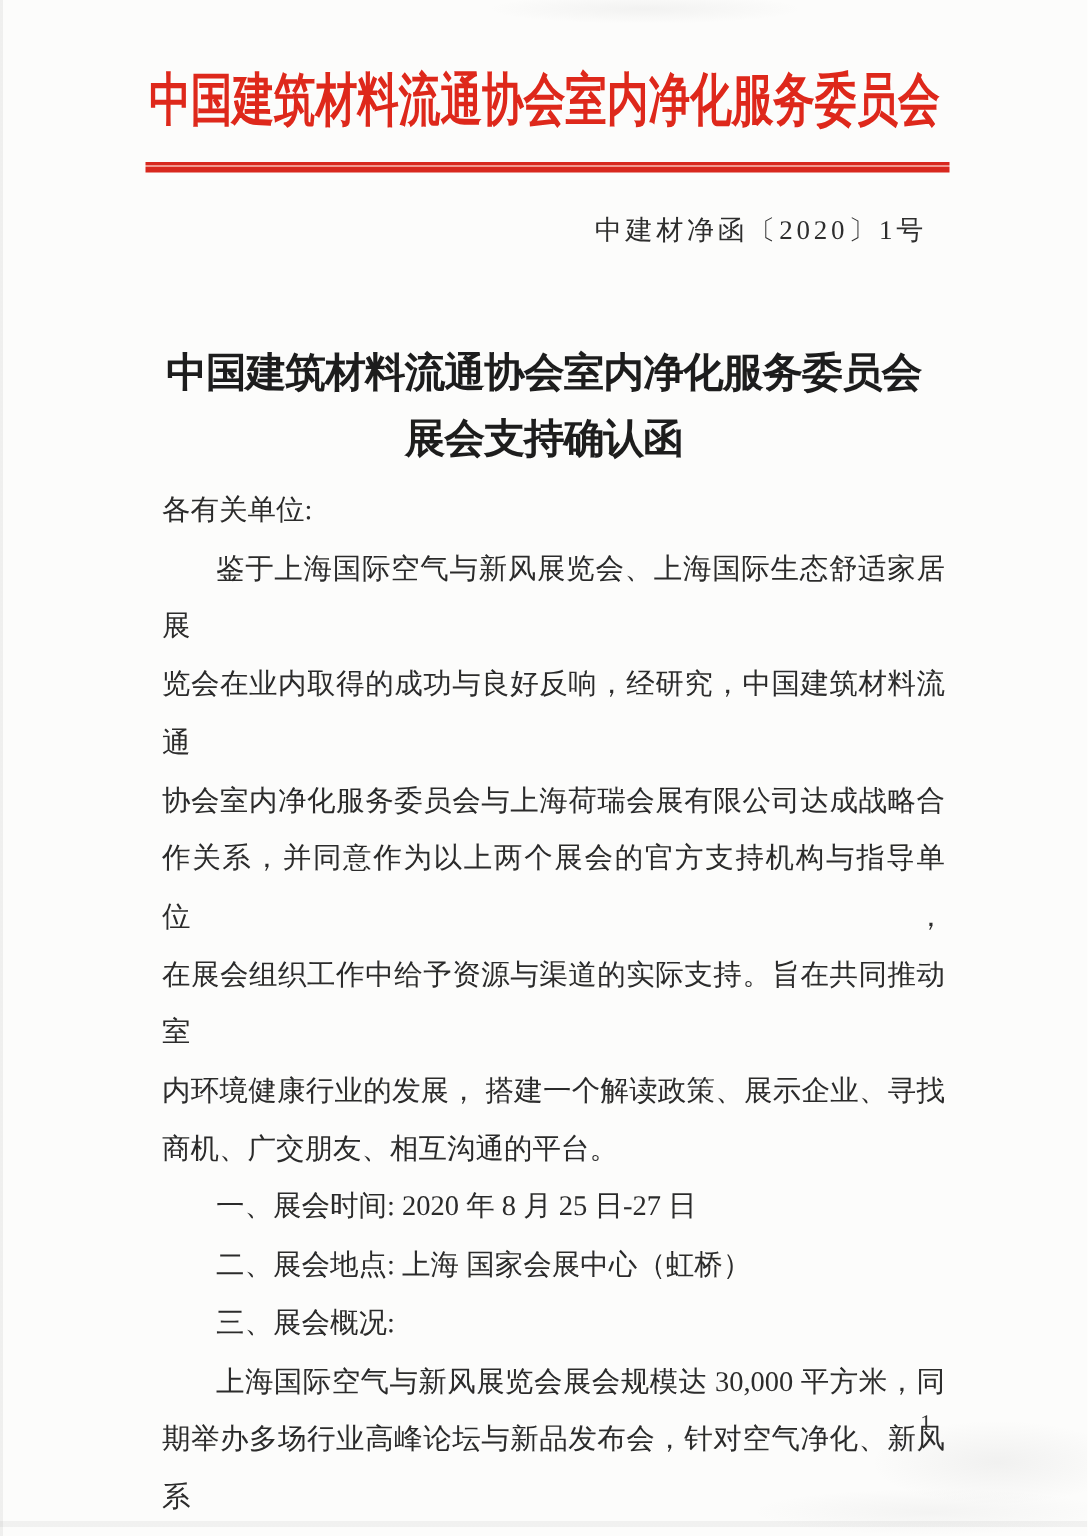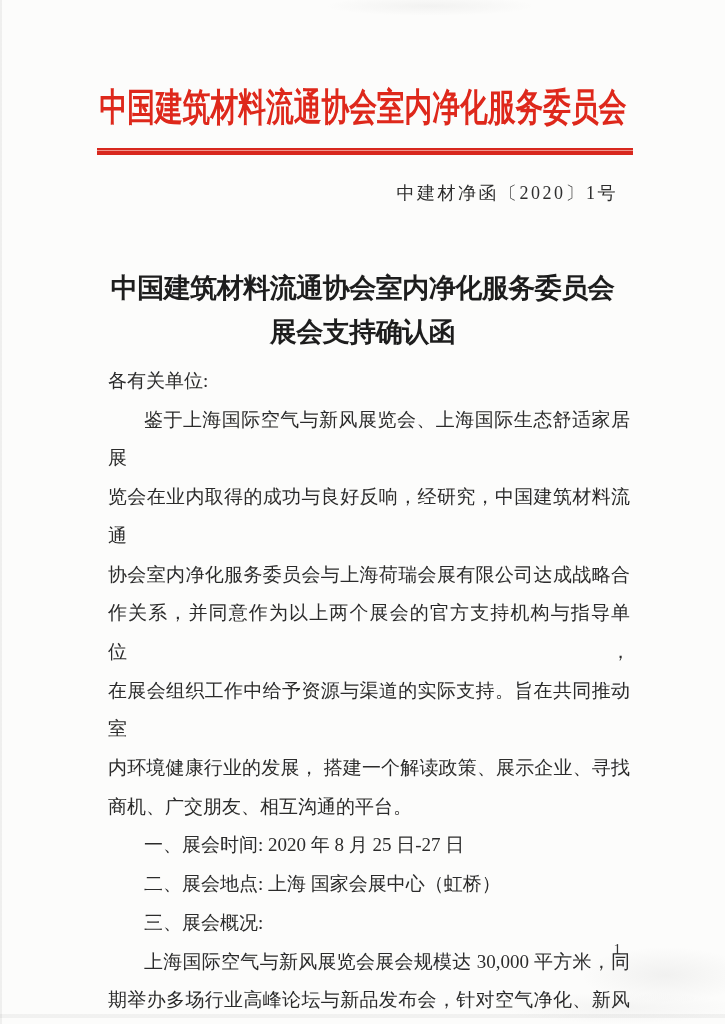--- a/index.html
+++ b/index.html
@@ -6,21 +6,21 @@
   html, body { background: #ffffff; }
   body { font-family: "Liberation Serif", "DejaVu Serif", serif; }
 
   .page {
     position: relative;
     width: 725px;
     height: 1024px;
     margin: 0 auto;
     background: #fcfcfb;
     overflow: hidden;
-    padding-top: 84px;
+    padding-top: 44px;
     color: #262626;
   }
   
   .page::before {
     content: "";
     position: absolute;
     inset: 0;
     pointer-events: none;
     background-image:
       radial-gradient(ellipse 150px 14px at 430px 6px,  rgba(110,110,110,.07), transparent 70%),

